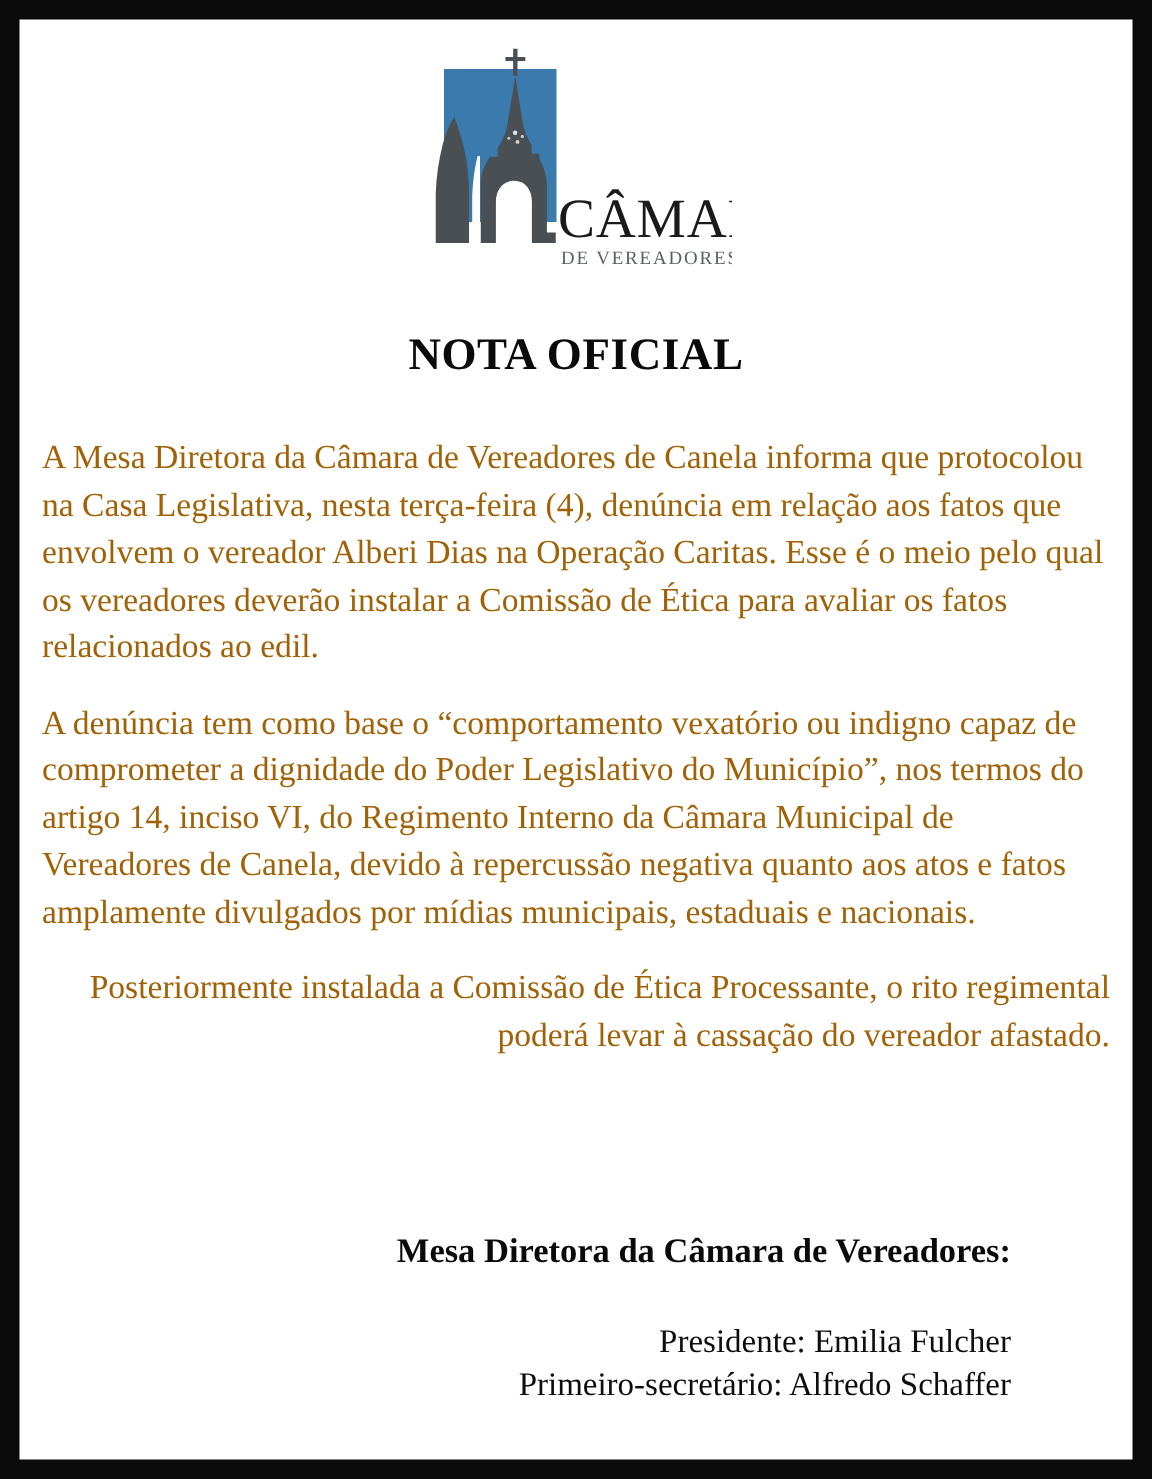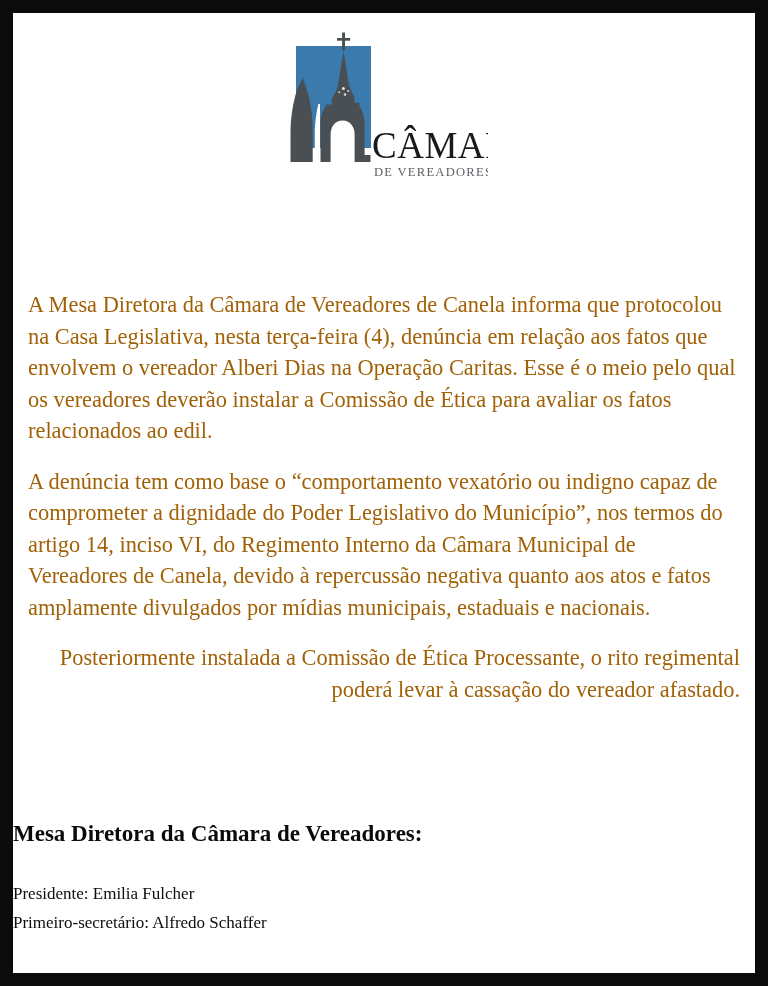--- a/index.html
+++ b/index.html
@@ -78,34 +78,34 @@
     font-family: "Liberation Serif", "DejaVu Serif", serif;
   }
   .para:last-child { margin-bottom: 0; text-align: right; }
 
   
   .signature {
     position: absolute;
     left: 0;
     top: 806px;
     width: 661px;
-    text-align: left;
+    text-align: right;
   }
   .sig-heading {
     font-size: 23px;
     font-weight: bold;
     color: #0a0a0a;
     line-height: 30px;
     font-family: "Liberation Serif", "DejaVu Serif", serif;
   }
   .sig-list {
     margin-top: 30px;
   }
   .sig-line {
-    font-size: 17px;
+    font-size: 22px;
     line-height: 29px;
     color: #0d0d0d;
     font-family: "Liberation Serif", "DejaVu Serif", serif;
   }
 </style>
 </head>
 <body>
 
 <div class="page-frame">
   <div class="page">
@@ -175,20 +175,21 @@
             <circle cx="66.2" cy="62.2" r="1.0" fill="#ffffff" opacity="0.7"></circle>
             <circle cx="72.0" cy="64.6" r="1.3" fill="#ffffff" opacity="0.75"></circle>
           </g>
 
           <text x="99" y="128" font-family="Liberation Serif, DejaVu Serif, serif" font-size="37" letter-spacing="0.5" fill="#1a1a1a">CÂMARA</text>
           <text x="101" y="146" font-family="Liberation Serif, DejaVu Serif, serif" font-size="12.6" letter-spacing="1.25" fill="#5a5f64">DE VEREADORES DE CANELA</text>
         </svg>
       </div>
     </div>
 
+    <div class="doc-title">NOTA OFICIAL</div>
 
     <div class="body-area">
       <p class="para">A Mesa Diretora da Câmara de Vereadores de Canela informa que protocolou na Casa Legislativa, nesta terça-feira (4), denúncia em relação aos fatos que envolvem o vereador Alberi Dias na Operação Caritas. Esse é o meio pelo qual os vereadores deverão instalar a Comissão de Ética para avaliar os fatos relacionados ao edil.</p>
       <p class="para">A denúncia tem como base o “comportamento vexatório ou indigno capaz de comprometer a dignidade do Poder Legislativo do Município”, nos termos do artigo 14, inciso VI, do Regimento Interno da Câmara Municipal de Vereadores de Canela, devido à repercussão negativa quanto aos atos e fatos amplamente divulgados por mídias municipais, estaduais e nacionais.</p>
       <p class="para">Posteriormente instalada a Comissão de Ética Processante, o rito regimental poderá levar à cassação do vereador afastado.</p>
     </div>
 
     <div class="signature">
       <div class="sig-heading">Mesa Diretora da Câmara de Vereadores:</div>
       <div class="sig-list">

